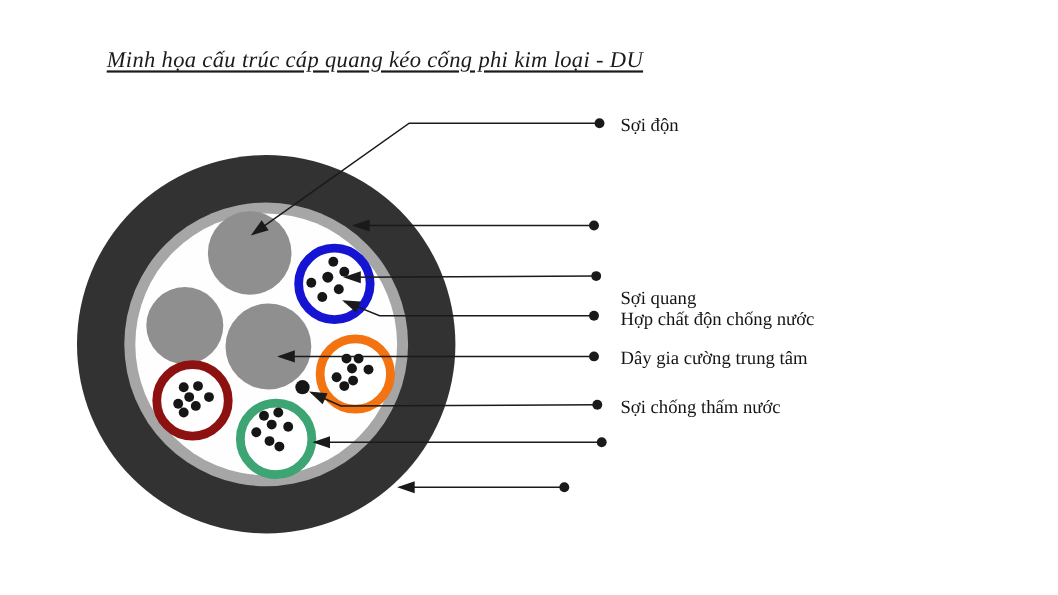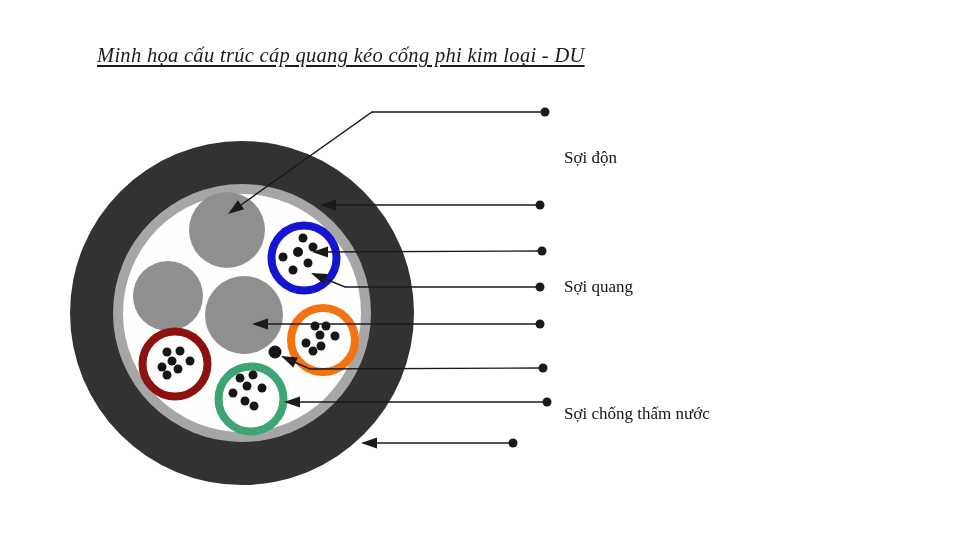--- a/index.html
+++ b/index.html
@@ -31,21 +31,20 @@
     left: 0;
     top: 0;
   }
   .lbl {
     position: absolute;
     left: 564px;
     font-size: 17px;
     line-height: 22px;
     white-space: nowrap;
     color: #151515;
-    margin-top: 44px;
   }
   .lbl.big {
     font-size: 20px;
     line-height: 26px;
   }
   .lbl.two-line {
     left: 537px;
     width: 402px;
     white-space: normal;
     font-size: 17.5px;
@@ -151,21 +150,23 @@
       <circle cx="540" cy="324" r="4.5"></circle>
       <circle cx="543" cy="368" r="4.5"></circle>
       <circle cx="547" cy="402" r="4.5"></circle>
       <circle cx="513" cy="443" r="4.5"></circle>
     </g>
   </svg>
 
   <div class="lbl" style="top:103px">Sợi độn</div>
 
 
-  <div class="lbl" style="top:232px">Sợi quang</div>
+  <div class="lbl" style="top:260px">Sợi quang</div>
 
+  <div class="lbl" style="top:279px">Hợp chất độn chống nước</div>
 
+  <div class="lbl" style="top:315px">Dây gia cường trung tâm</div>
 
   <div class="lbl" style="top:359px">Sợi chống thấm nước</div>
 
 
 
 </div>
 
 </body></html>

